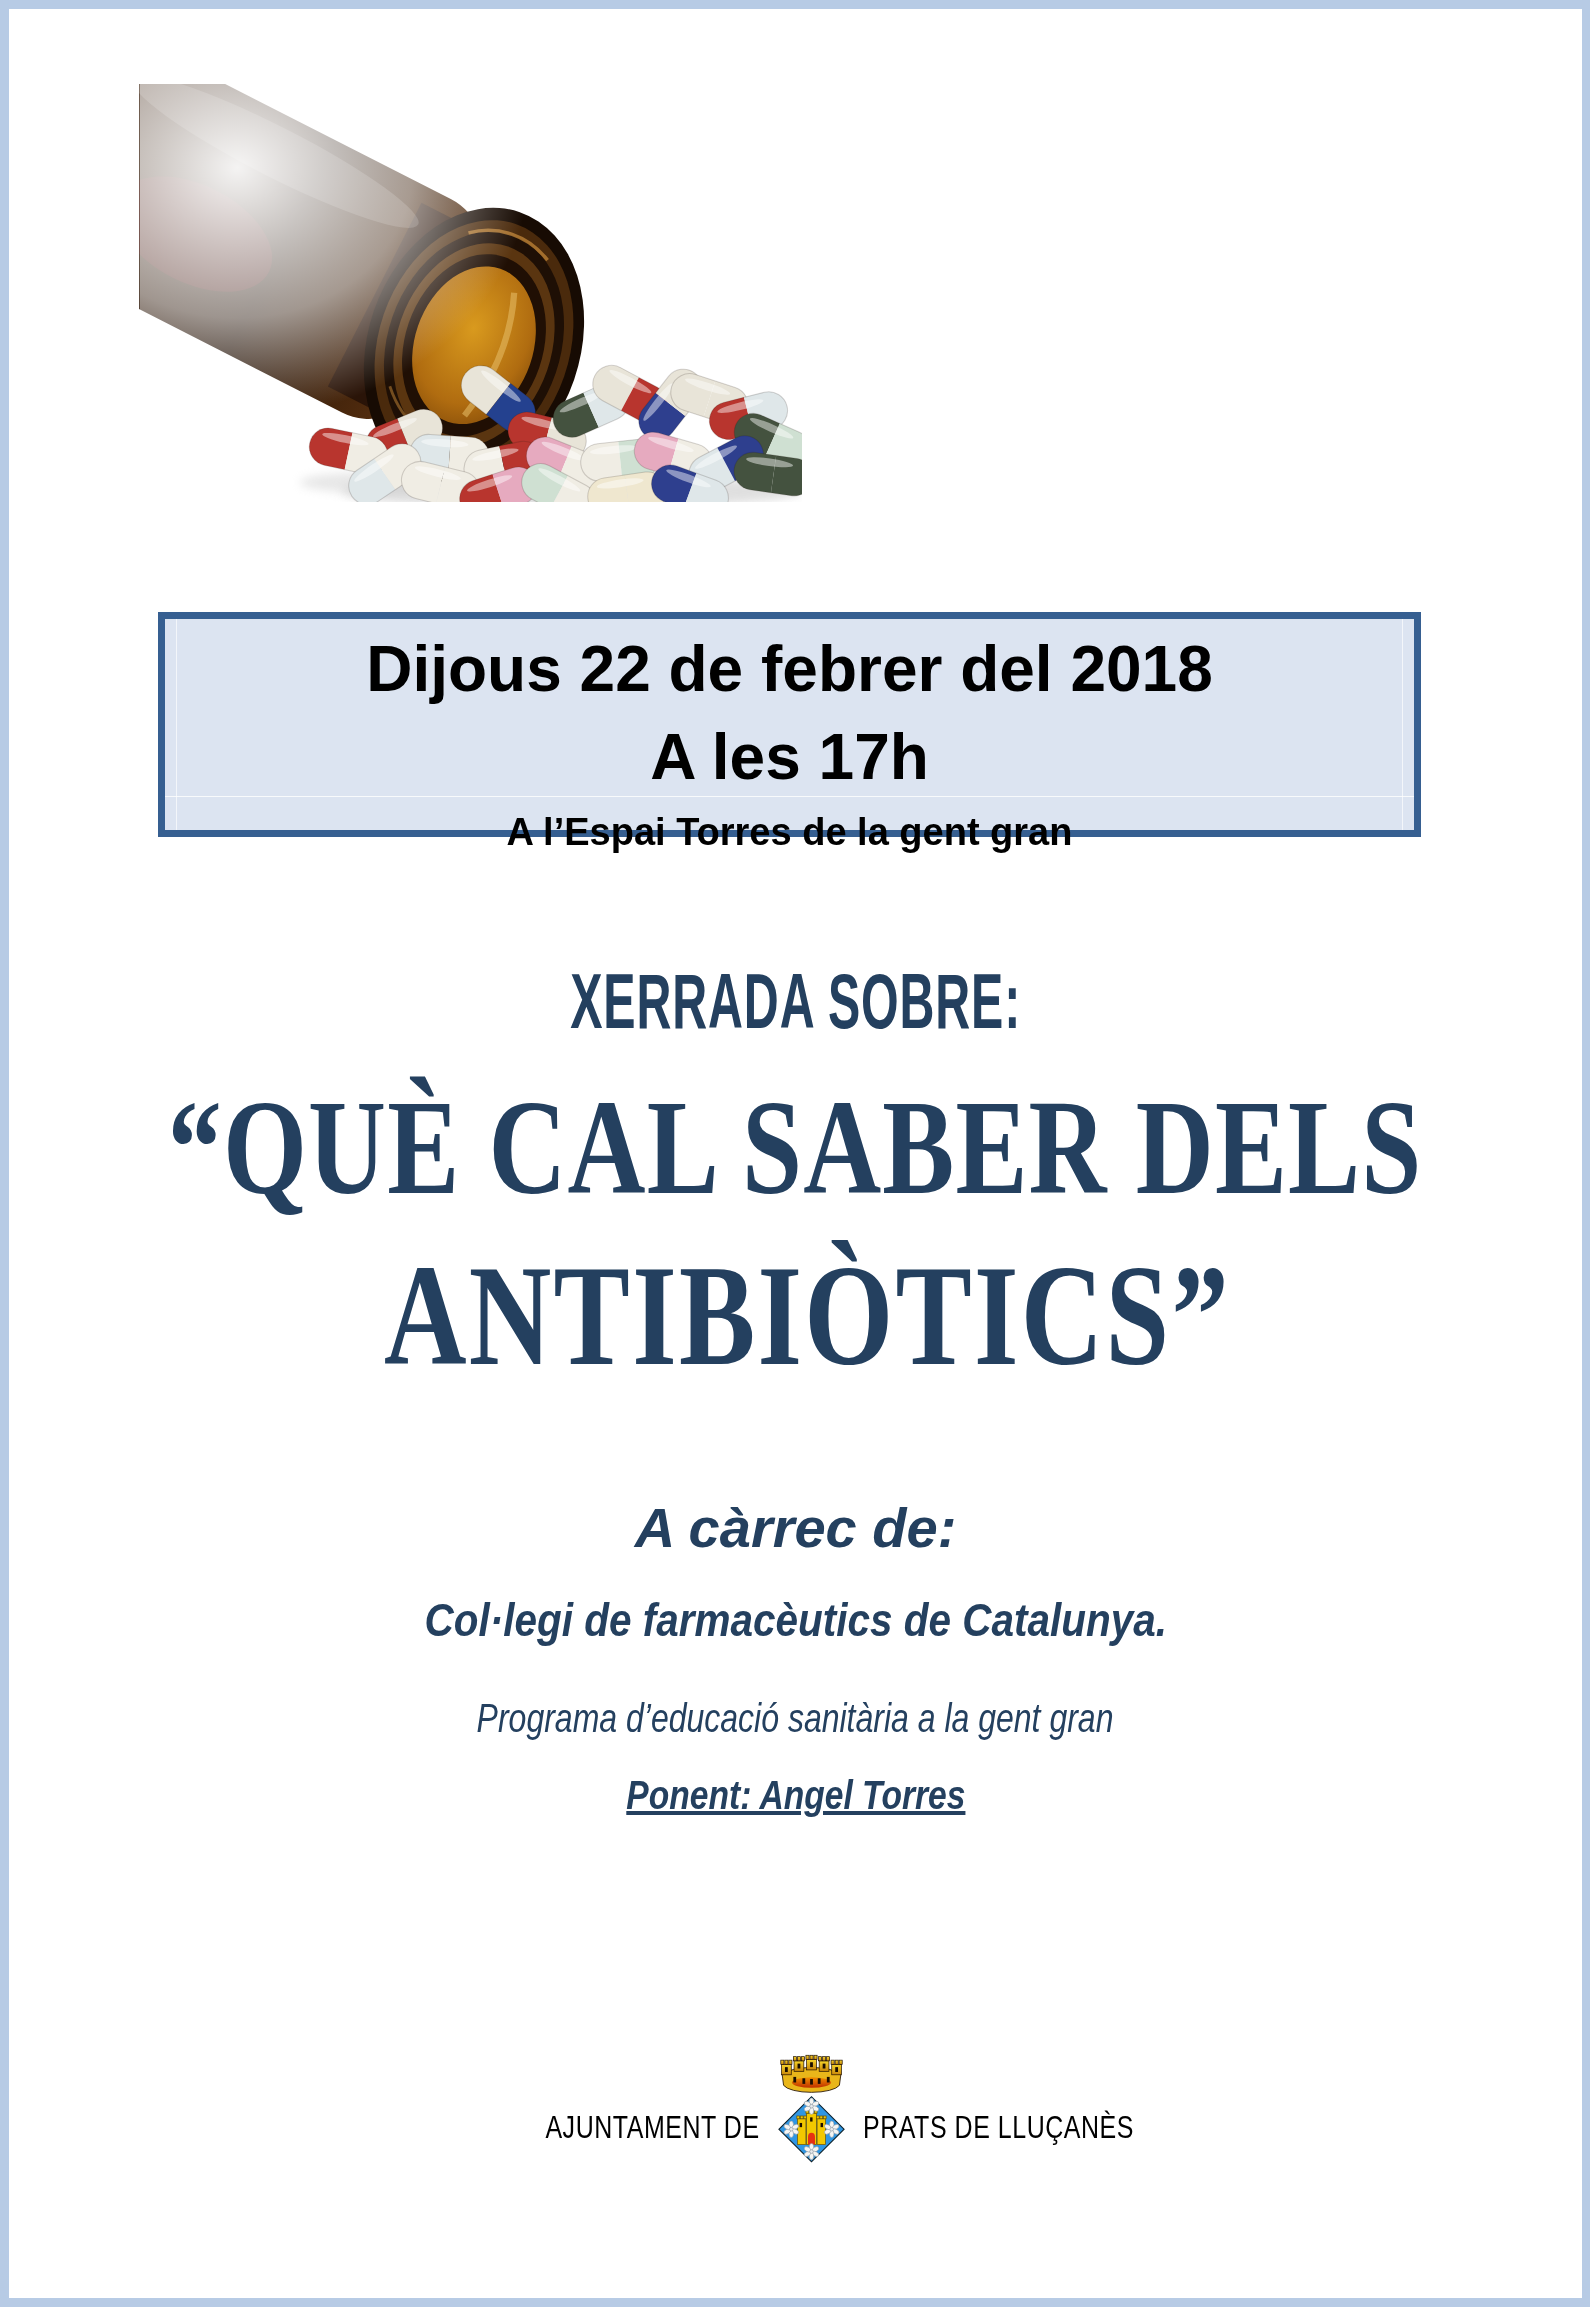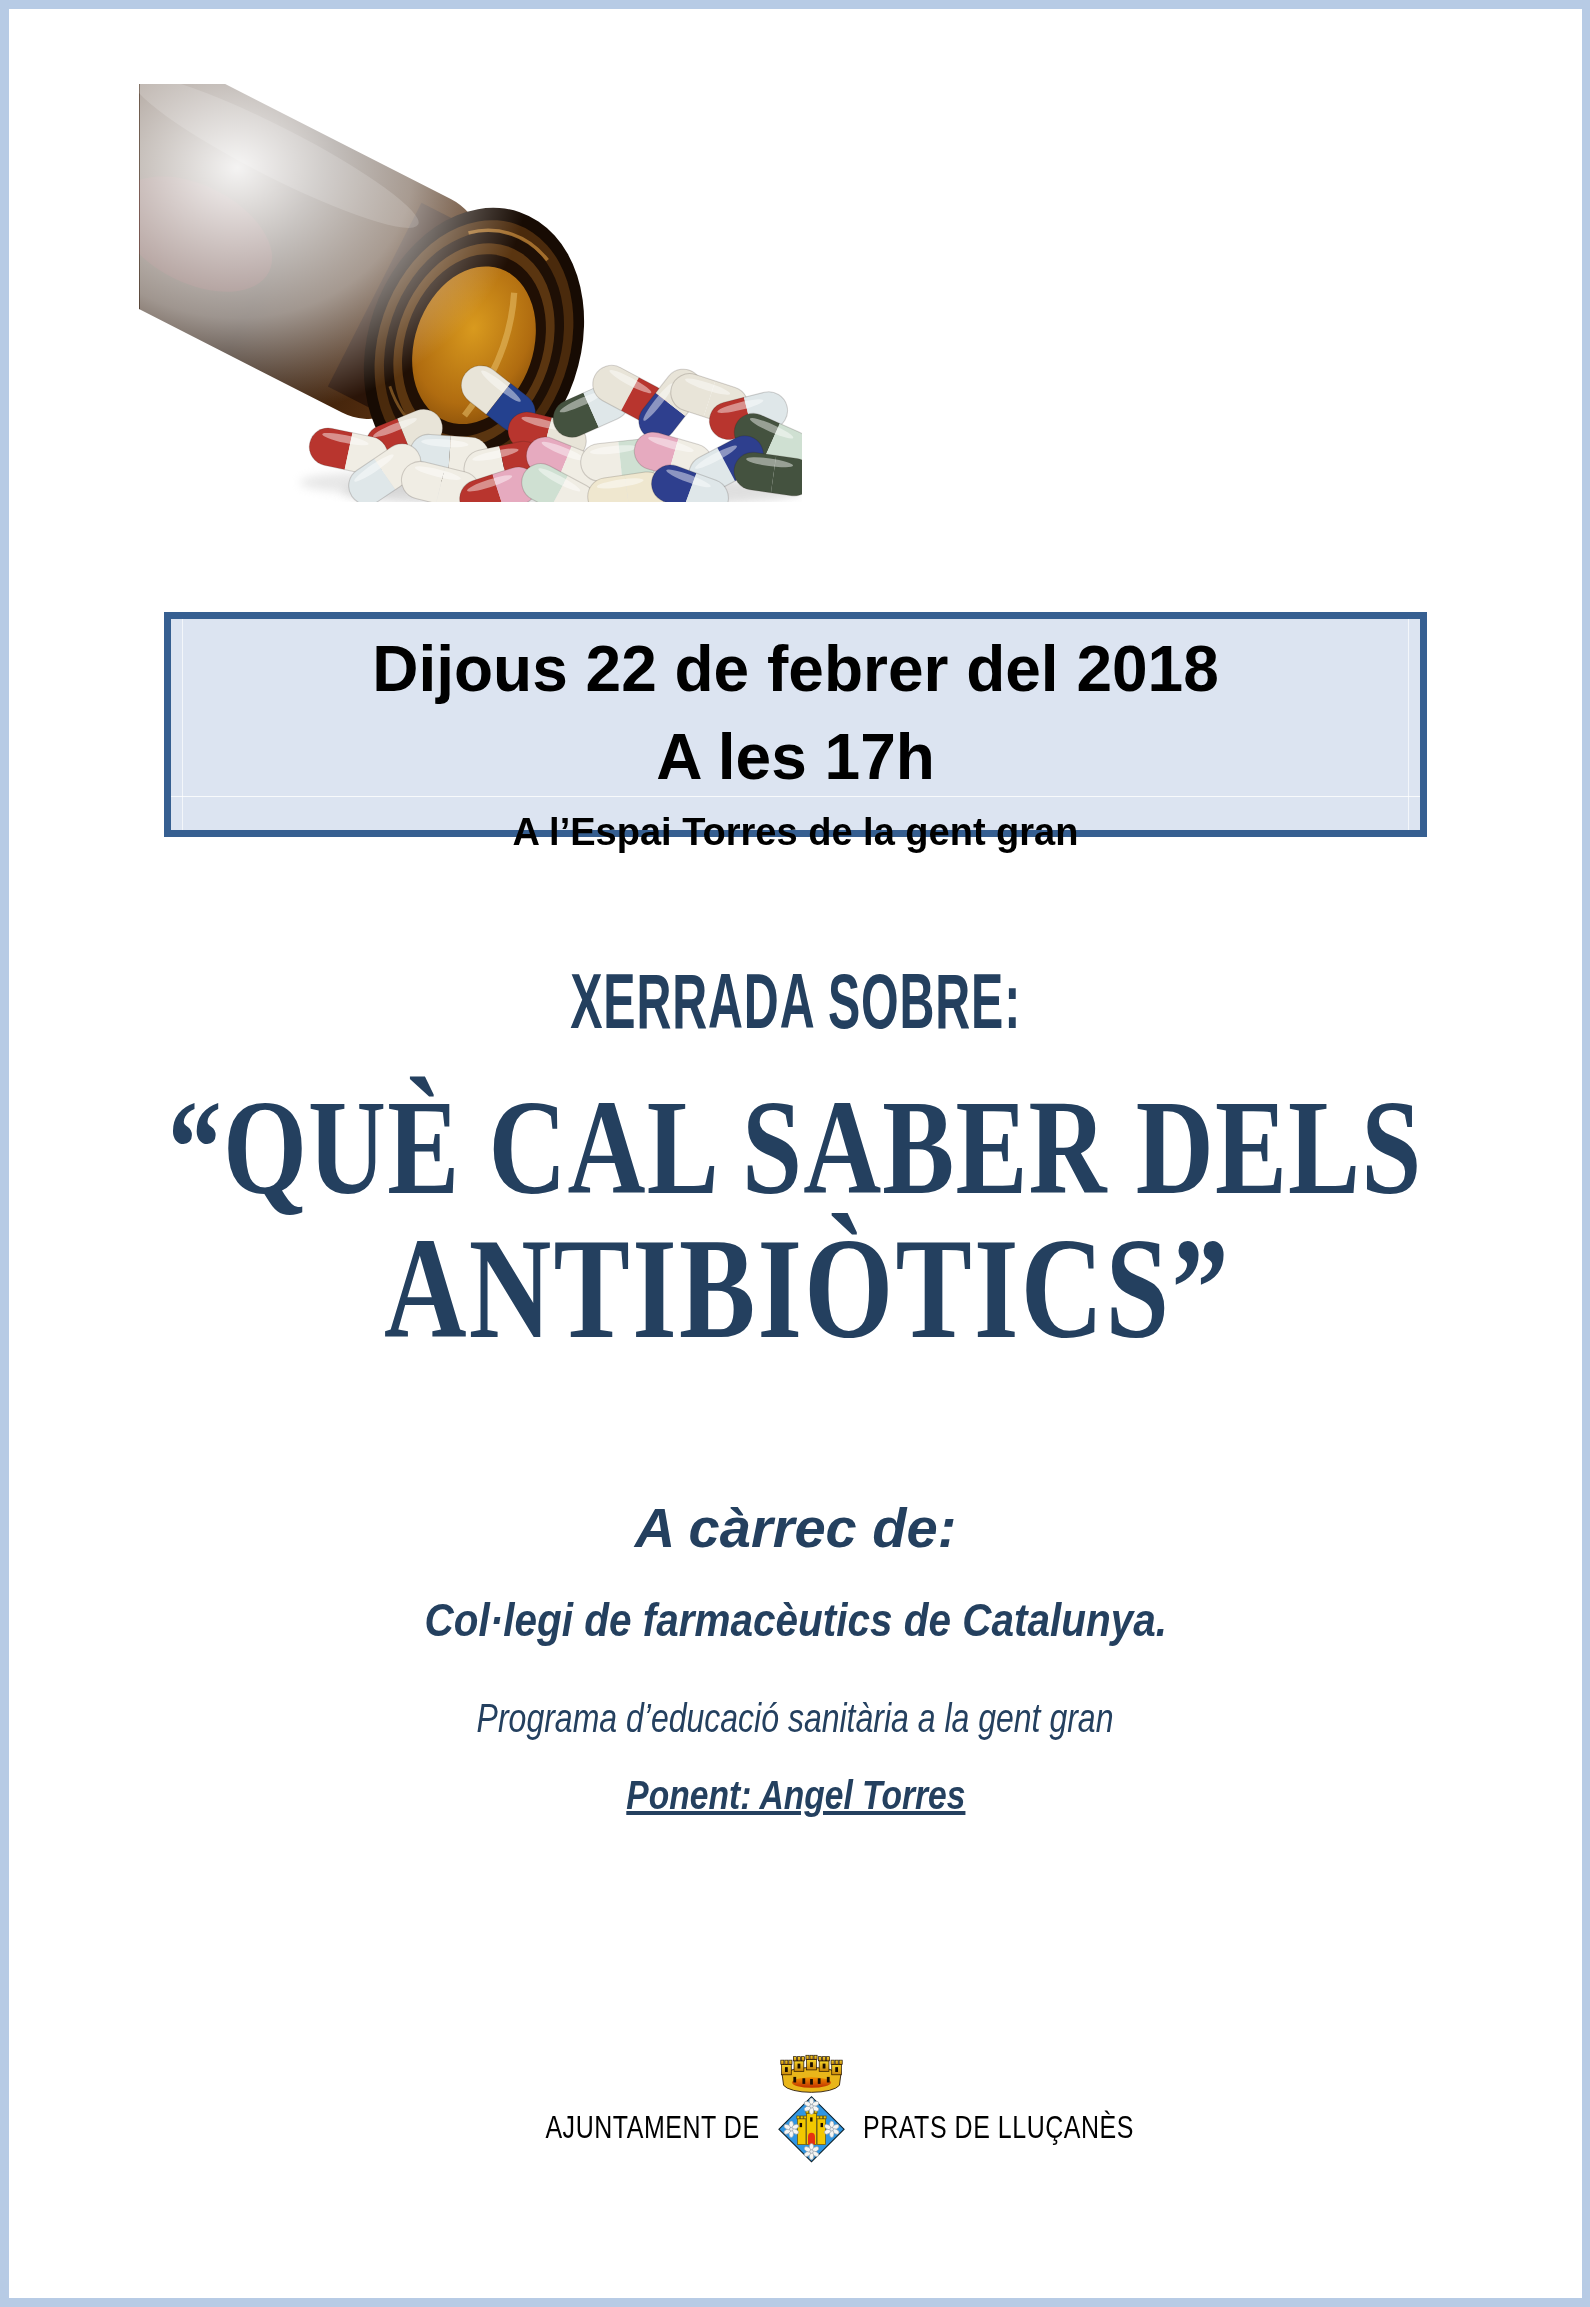--- a/index.html
+++ b/index.html
@@ -3,38 +3,38 @@
 <meta charset="utf-8">
 <style>
   html,body{margin:0;padding:0;}
   body{width:1591px;height:2307px;background:#ffffff;font-family:"Liberation Sans",sans-serif;}
   .page{
     position:relative;width:1591px;height:2307px;box-sizing:border-box;
     border:9px solid var(--page_border,#b7cbe5);background:#ffffff;overflow:hidden;
   }
   .photo{position:absolute;left:130px;top:75px;}
   .event-box{
-    position:absolute;left:155px;top:603px;width:1263px;height:225px;box-sizing:border-box;
+    position:absolute;left:149px;top:603px;width:1263px;height:225px;box-sizing:border-box;
     border:7px solid var(--box_border,#365f91);background:var(--box_fill,#dce4f1);
   }
   .event-box .vline{position:absolute;top:0;bottom:0;width:1.4px;background:rgba(255,255,255,0.65);}
   .event-box .vline.l{left:11px;}
   .event-box .vline.r{right:11px;}
   .event-box .hline{position:absolute;left:0;right:0;top:177px;height:1.4px;background:rgba(255,255,255,0.8);}
   .event-line{position:absolute;left:0;right:0;text-align:center;color:#000;font-weight:bold;line-height:1;white-space:nowrap;}
   .date-line{top:18px;font-size:64px;}
   .time-line{top:106px;font-size:64px;}
   .place-line{top:194px;font-size:38px;}
   .center-line{position:absolute;left:0;right:0;display:flex;justify-content:center;}
   .squeeze{display:inline-block;white-space:nowrap;transform-origin:50% 50%;}
   .kicker{top:947px;color:var(--navy,#24405f);}
   .kicker .squeeze{font-size:78px;font-weight:bold;letter-spacing:1.4px;transform:scaleX(0.62);}
   .title1{top:1071px;color:var(--navy,#24405f);}
   .title1 .squeeze{font-family:"Liberation Serif",serif;font-weight:bold;font-size:135px;line-height:1;letter-spacing:1.4px;transform:scaleX(0.80);}
-  .title2{top:1209px;color:var(--navy,#24405f);padding-left:24px;}
+  .title2{top:1236px;color:var(--navy,#24405f);padding-left:24px;}
   .title2 .squeeze{font-family:"Liberation Serif",serif;font-weight:bold;font-size:143px;line-height:1;letter-spacing:2.8px;transform:scaleX(0.80);}
   .it{color:var(--navy,#24405f);font-style:italic;line-height:1.1;}
   .carrec{top:1488px;}
   .carrec .squeeze{font-size:56px;font-weight:bold;}
   .collegi{top:1586px;}
   .collegi .squeeze{font-size:46px;font-weight:bold;transform:scaleX(0.88);}
   .programa{top:1687px;}
   .programa .squeeze{font-size:40px;font-weight:normal;transform:scaleX(0.80);}
   .ponent{top:1764px;text-decoration:underline;}
   .ponent .squeeze{font-size:40px;font-weight:bold;transform:scaleX(0.84);}

